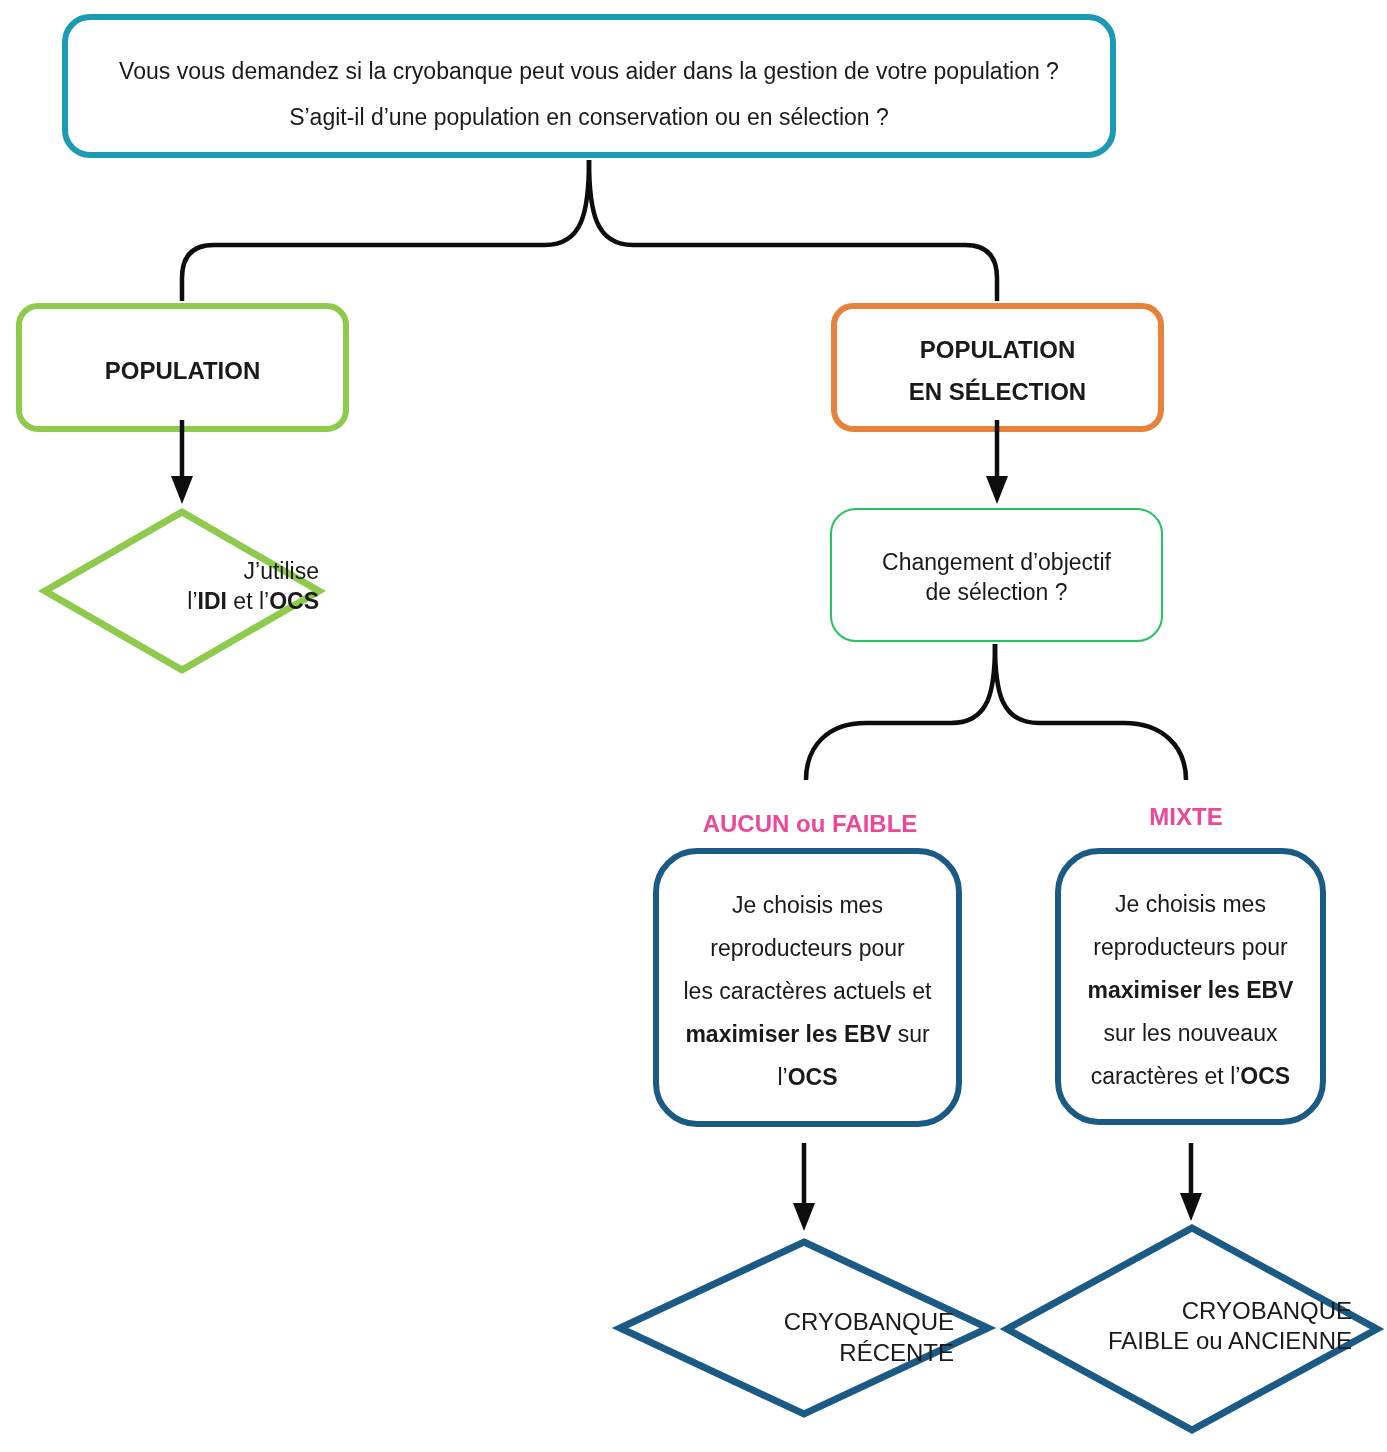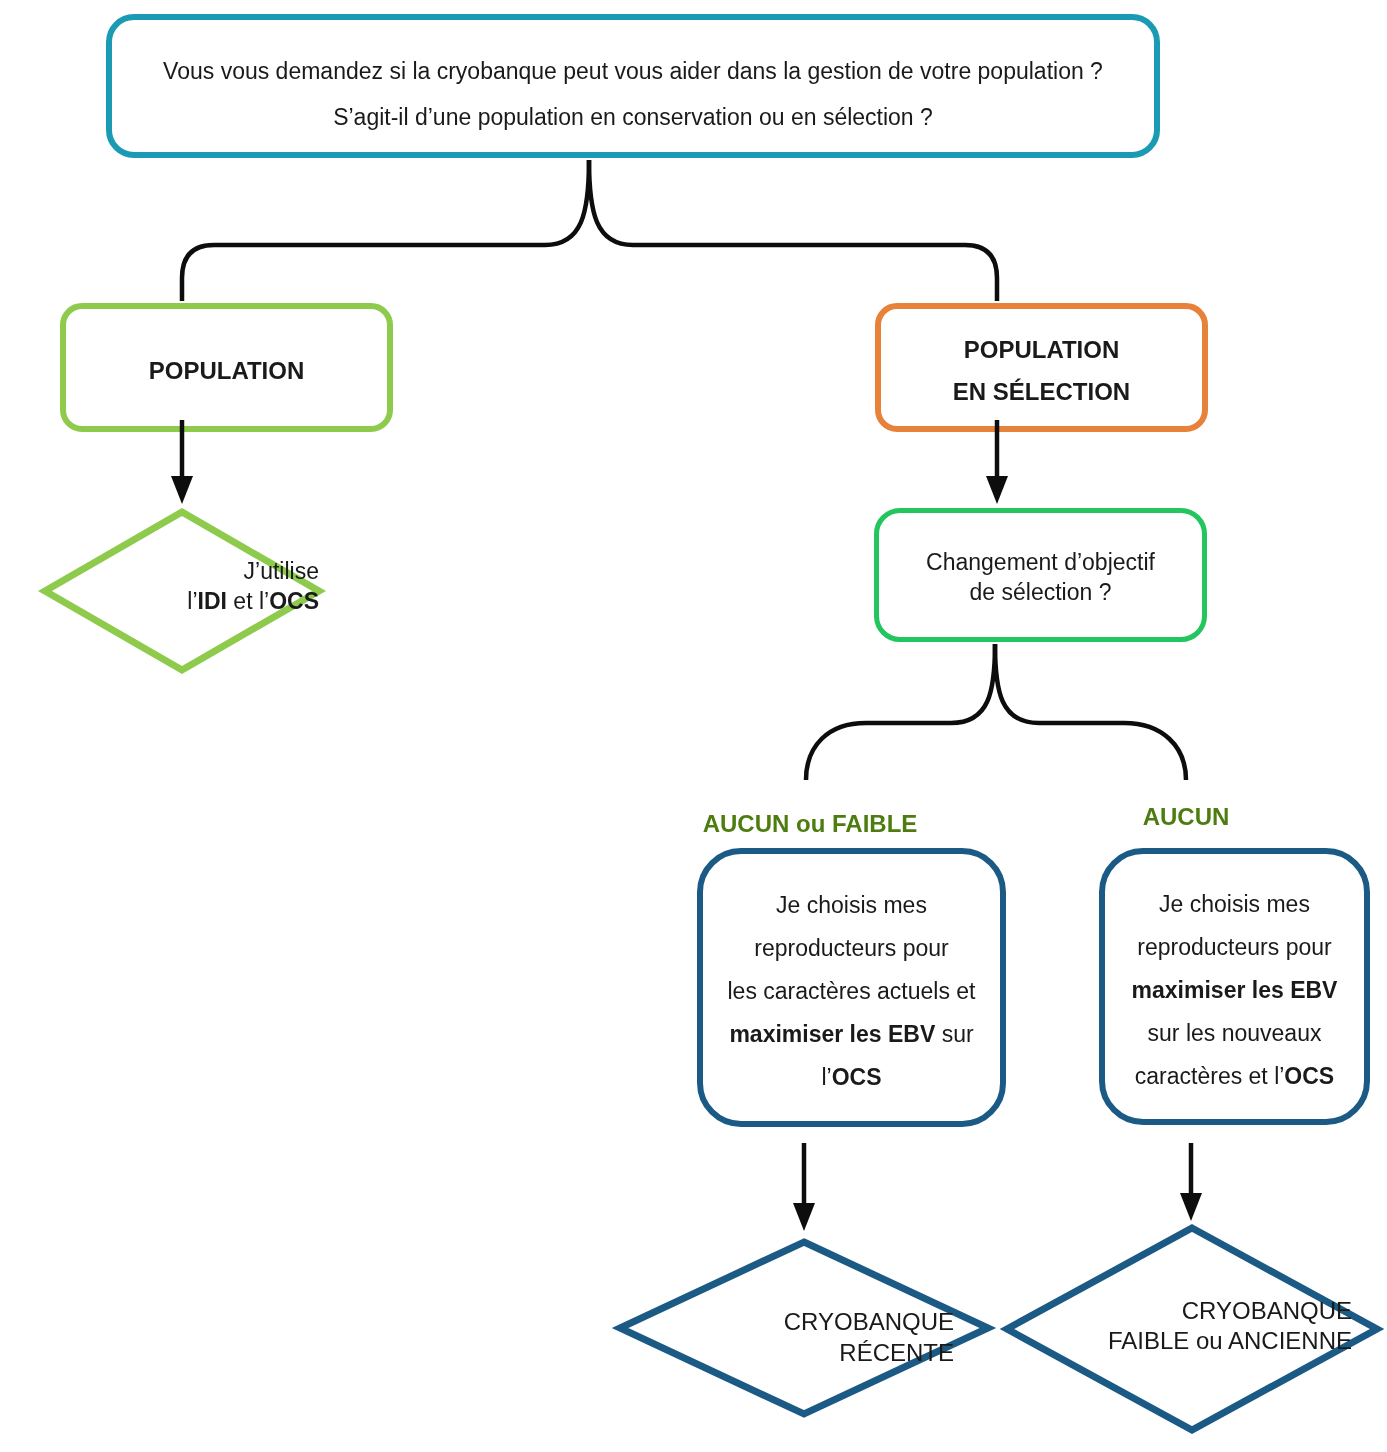--- a/index.html
+++ b/index.html
@@ -5,37 +5,36 @@
   html,body { margin:0; padding:0; background:#ffffff; }
   .canvas {
     position:relative; width:1387px; height:1452px; background:#ffffff;
     font-family:"Liberation Sans","DejaVu Sans",sans-serif; color:#1a1a1a;
     overflow:hidden;
   }
   .box {
     position:absolute; background:#ffffff; box-sizing:border-box;
     display:flex; flex-direction:column; justify-content:center; align-items:center;
     text-align:center;
-    margin-left:44px;
   }
   .box div { white-space:nowrap; }
   .box.teal   { border:6px solid #1a9bb3; border-radius:28px; font-size:23px; line-height:46px; padding-top:16px; }
   .box.green  { border:6px solid #8ecb4d; border-radius:22px; font-size:24px; font-weight:bold; line-height:42px; padding-top:6px; }
   .box.orange { border:6px solid #e7823a; border-radius:22px; font-size:24px; font-weight:bold; line-height:42px; padding-top:6px; }
-  .box.blue   { border:5px solid #22c55e; border-radius:26px; font-size:23px; line-height:30px; padding-top:4px; }
+  .box.blue   { border:2px solid #22c55e; border-radius:26px; font-size:23px; line-height:30px; padding-top:4px; }
   .box.bigblue{ border:6px solid #1a5a84; border-radius:44px; font-size:23px; line-height:43px; padding-top:8px; }
   .overlay { position:absolute; left:0; top:0; pointer-events:none; }
   .dtext { position:absolute; text-align:right; }
   .dtext div { white-space:nowrap; }
   .dtext.idi    { font-size:23px; line-height:30px; }
   .dtext.result { font-size:24px; font-weight:normal; }
   .dtext.recent { line-height:31px; }
   .dtext.mixed  { line-height:30px; }
   .blabel {
-    position:absolute; color:#4d7c0f; font-weight:bold; font-size:24px;
+    position:absolute; color:#ec4899; font-weight:bold; font-size:24px;
     line-height:28px; text-align:center; white-space:nowrap;
   }
   .b { font-weight:bold; }
 </style>
 </head>
 <body>
 
 <div class="canvas">
 
   <div class="box teal" style="left:62px; top:14px; width:1054px; height:144px;">
@@ -51,21 +50,21 @@
     <div>POPULATION</div>
     <div>EN SÉLECTION</div>
   </div>
 
   <div class="box blue" style="left:830px; top:508px; width:333px; height:134px;">
     <div>Changement d’objectif</div>
     <div>de sélection ?</div>
   </div>
 
   <div class="blabel" style="left:690px; top:810px; width:240px;">AUCUN ou FAIBLE</div>
-  <div class="blabel" style="left:1106px; top:803px; width:160px;">AUCUN</div>
+  <div class="blabel" style="left:1106px; top:803px; width:160px;">MIXTE</div>
 
   <div class="box bigblue" style="left:653px; top:848px; width:309px; height:279px;">
       <div><span>Je choisis mes</span></div>
       <div><span>reproducteurs pour</span></div>
       <div><span>les caractères actuels et</span></div>
       <div><span class="b">maximiser les EBV</span><span> sur</span></div>
       <div><span>l’</span><span class="b">OCS</span></div>
     </div>
   <div class="box bigblue" style="left:1055px; top:848px; width:271px; height:277px;">
       <div><span>Je choisis mes</span></div>

